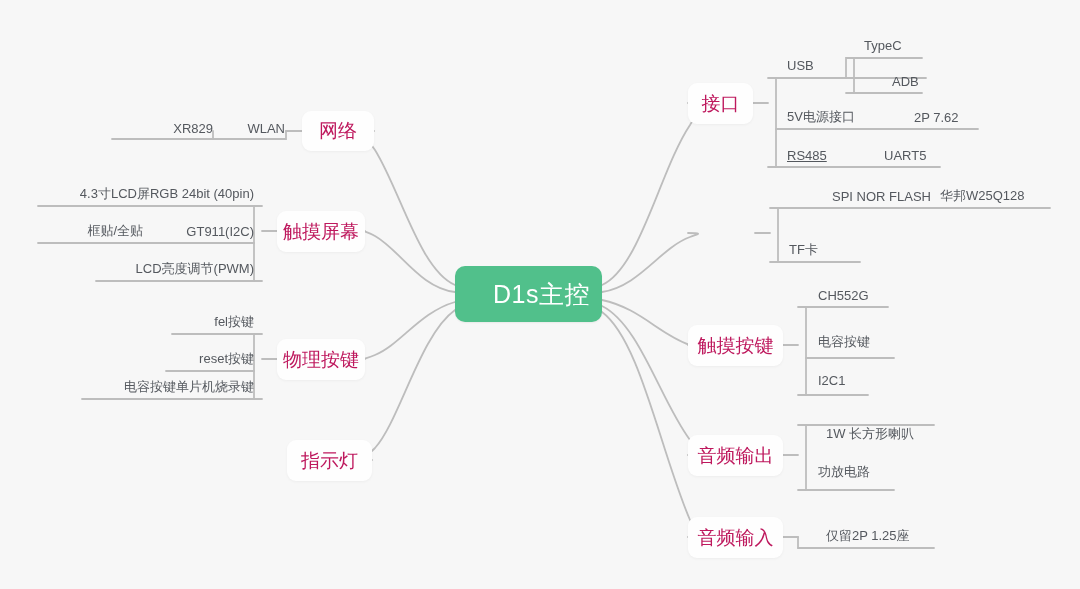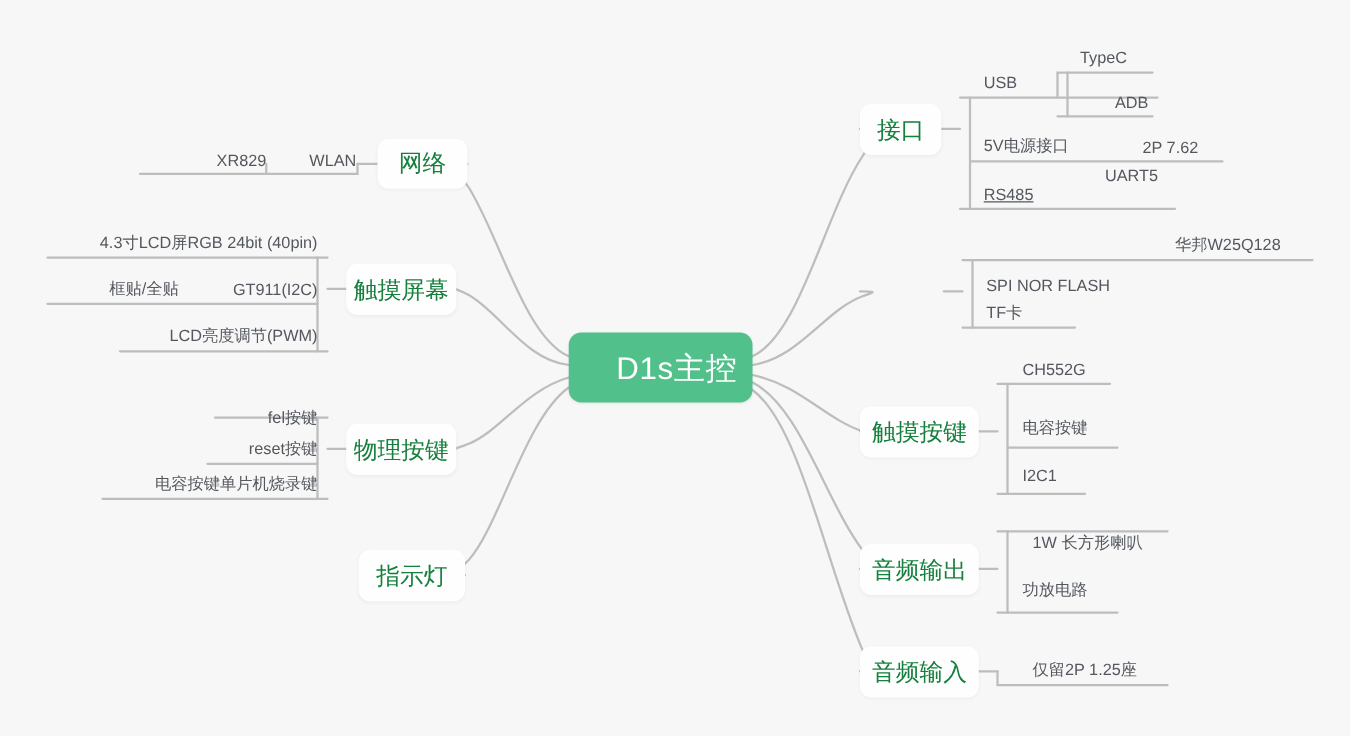--- a/index.html
+++ b/index.html
@@ -41,21 +41,21 @@
     color: #ffffff;
     border-radius: 10px;
     font-size: 25px;
     letter-spacing: 0.5px;
     box-shadow: 0 1px 2px rgba(0,0,0,0.06);
     padding-left: 26px;
   }
   
   .lvl1 {
     background: #fefefe;
-    color: #15803d;
+    color: #be185d;
     border-radius: 9px;
     font-size: 19px;
     box-shadow: 0 1px 3px rgba(0,0,0,0.045);
   }
   
   .leaf {
     color: #54585e;
     font-size: 13px;
     background: transparent;
     justify-content: flex-start;
@@ -143,42 +143,42 @@
   <div class="node lvl1" style="left:287px; top:440px; width:85px; height:41px;">指示灯</div>
 
   <div class="node leaf right-align" style="left:120px; top:118px; width:93px; height:20px;">XR829</div>
   <div class="node leaf right-align" style="left:213px; top:118px; width:72px; height:20px;">WLAN</div>
 
   <div class="node leaf right-align" style="left:38px; top:184px; width:216px; height:20px;">4.3寸LCD屏RGB 24bit (40pin)</div>
   <div class="node leaf right-align" style="left:38px; top:221px; width:105px; height:20px;">框贴/全贴</div>
   <div class="node leaf right-align" style="left:150px; top:221px; width:104px; height:20px;text-align:center;">GT911(I2C)</div>
   <div class="node leaf right-align" style="left:96px; top:259px; width:158px; height:20px;">LCD亮度调节(PWM)</div>
 
-  <div class="node leaf right-align" style="left:172px; top:324px; width:82px; height:20px;">fel按键</div>
+  <div class="node leaf right-align" style="left:172px; top:312px; width:82px; height:20px;">fel按键</div>
   <div class="node leaf right-align" style="left:166px; top:349px; width:88px; height:20px;">reset按键</div>
   <div class="node leaf right-align" style="left:82px; top:377px; width:172px; height:20px;">电容按键单片机烧录键</div>
 
   <div class="node lvl1" style="left:688px; top:83px; width:65px; height:41px;">接口</div>
 
 
   <div class="node lvl1" style="left:688px; top:325px; width:95px; height:41px;">触摸按键</div>
 
   <div class="node lvl1" style="left:688px; top:435px; width:95px; height:41px;">音频输出</div>
 
   <div class="node lvl1" style="left:688px; top:517px; width:95px; height:41px;">音频输入</div>
 
   <div class="node leaf" style="left:787px; top:55px; width:59px; height:20px;">USB</div>
   <div class="node leaf" style="left:864px; top:35px; width:58px; height:20px;">TypeC</div>
   <div class="node leaf" style="left:864px; top:71px; width:58px; height:20px;margin-left:28px;">ADB</div>
   <div class="node leaf" style="left:787px; top:107px; width:116px; height:20px;">5V电源接口</div>
   <div class="node leaf" style="left:914px; top:107px; width:64px; height:20px;">2P 7.62</div>
   <div class="node leaf" style="left:787px; top:145px; width:88px; height:20px;text-decoration:underline;">RS485</div>
-  <div class="node leaf" style="left:884px; top:130px; width:56px; height:20px;">UART5</div>
+  <div class="node leaf" style="left:884px; top:145px; width:56px; height:20px;">UART5</div>
 
-  <div class="node leaf" style="left:789px; top:186px; width:146px; height:20px;margin-top:32px;">SPI NOR FLASH</div>
+  <div class="node leaf" style="left:832px; top:186px; width:146px; height:20px;">SPI NOR FLASH</div>
   <div class="node leaf" style="left:940px; top:186px; width:110px; height:20px;">华邦W25Q128</div>
   <div class="node leaf" style="left:789px; top:240px; width:71px; height:20px;">TF卡</div>
 
   <div class="node leaf" style="left:818px; top:285px; width:70px; height:20px;">CH552G</div>
   <div class="node leaf" style="left:818px; top:332px; width:76px; height:20px;">电容按键</div>
   <div class="node leaf" style="left:818px; top:370px; width:50px; height:20px;">I2C1</div>
 
   <div class="node leaf" style="left:826px; top:424px; width:108px; height:20px;">1W 长方形喇叭</div>
   <div class="node leaf" style="left:818px; top:462px; width:76px; height:20px;">功放电路</div>
 

